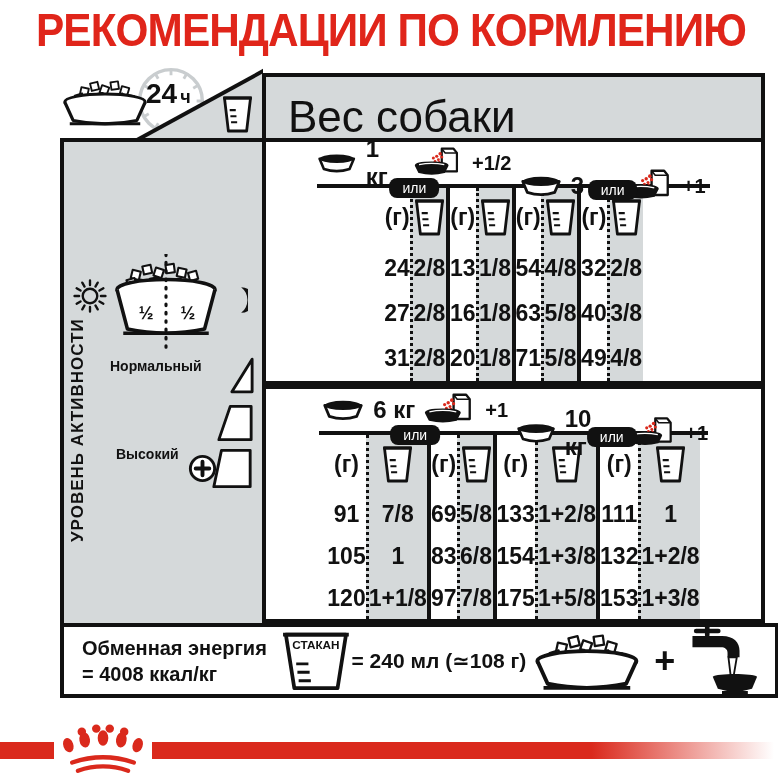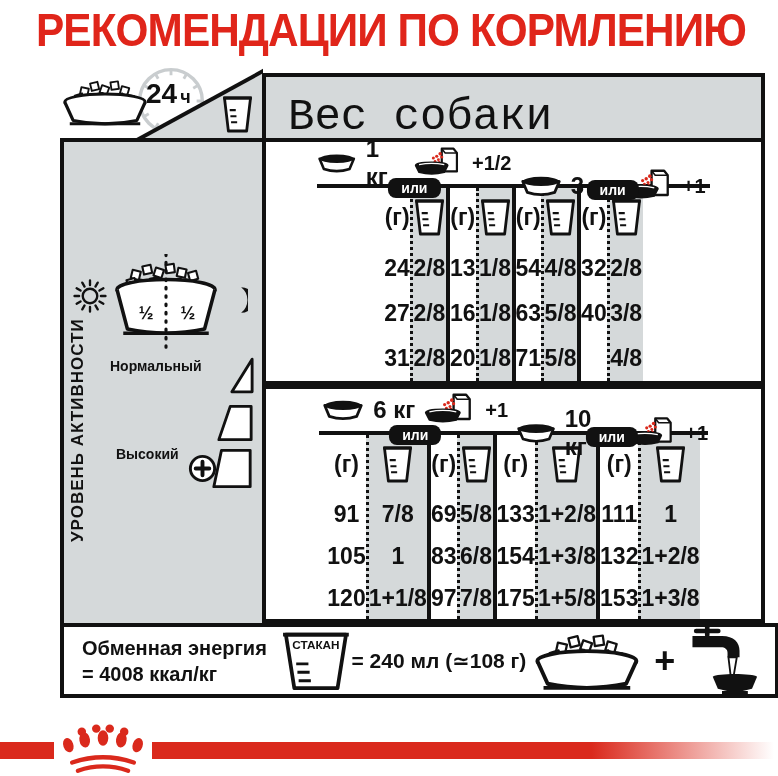--- a/index.html
+++ b/index.html
@@ -16,42 +16,42 @@
   .clock-text{position:absolute;left:146px;top:78px;display:flex;align-items:baseline;font-weight:bold;}
   .clock-text .v{font-size:28px;}
   .clock-text .u{font-size:18px;margin-left:3px;}
   .bowl24{position:absolute;left:57px;top:76px;}
   .diag-svg{position:absolute;left:60px;top:67px;}
   .cup-top{position:absolute;left:221px;top:94px;}
 
   
   .weight-header{position:absolute;left:262px;top:73px;width:503px;height:83px;box-sizing:border-box;
     background:#d5d9da;border-top:4px solid #111;border-right:4px solid #111;border-left:4px solid #111;
-    display:flex;align-items:center;padding-left:22px;font-size:44px;font-family:Liberation Mono, monospace;}
+    display:flex;align-items:center;padding-left:22px;font-size:44px;font-family:Liberation Sans, sans-serif;}
 
   
   .left-panel{position:absolute;left:60px;top:138px;width:202px;height:485px;box-sizing:border-box;
     background:#d5d9da;border-left:4px solid #111;border-top:4px solid #111;}
   .vlabel{position:absolute;left:4px;top:158px;height:242px;writing-mode:vertical-rl;
     transform:rotate(180deg);font-size:17px;font-weight:bold;letter-spacing:1px;
     display:flex;align-items:center;white-space:nowrap;}
   .lvl-label{position:absolute;font-size:14px;font-weight:bold;white-space:nowrap;}
 
   
   .half{position:absolute;left:262px;width:503px;box-sizing:border-box;border:4px solid #111;
     background:#fff;display:flex;flex-direction:column;align-items:center;}
   .half1{top:138px;height:247px;}
   .half2{top:385px;height:238px;}
   .gh-row{display:flex;height:46px;box-sizing:border-box;border-bottom:4px solid #111;}
   .group-header{flex:1;position:relative;display:flex;align-items:center;justify-content:center;gap:9px;background:#fff;}
   .group-header + .group-header{border-left:4px solid #111;margin-top:44px;}
   .gh-weight{font-size:24px;font-weight:bold;}
   .gh-plus{font-size:20px;font-weight:bold;}
   .or-tab{position:absolute;bottom:-14px;left:50%;transform:translateX(-50%);background:#111;color:#fff;
-    font-size:14px;font-weight:bold;padding:3px 13px;border-radius:8px;z-index:6;line-height:1;}
+    font-size:14px;font-weight:normal;padding:3px 13px;border-radius:8px;z-index:6;line-height:1;}
   .grids{flex:1;display:flex;}
   .subtable{flex:1;display:flex;}
   .subtable + .subtable{border-left:4px solid #111;}
   .col{flex:1;display:grid;grid-template-rows:58px 1fr 1fr 1fr;}
   .cupcol{background:#d5d9da;border-left:3px dotted #111;}
   .cell{display:flex;align-items:center;justify-content:center;font-size:23px;font-weight:bold;}
 
   
   .footer-band{position:absolute;left:60px;top:623px;width:719px;height:75px;box-sizing:border-box;
     border:4px solid #111;background:#fff;display:flex;align-items:center;padding:0 10px 0 18px;}
@@ -279,20 +279,21 @@
           <div class="cell">4/8</div>
           <div class="cell">5/8</div>
           <div class="cell">5/8</div>
         </div>
       </div>
       <div class="subtable">
         <div class="col">
           <div class="cell">(г)</div>
           <div class="cell">32</div>
           <div class="cell">40</div>
+          <div class="cell">49</div>
         </div>
         <div class="col cupcol">
           <div class="cell">
               <svg width="33" height="41" viewBox="0 0 38 46">
                 <use href="#def-cup"></use>
               </svg>
             </div>
           <div class="cell">2/8</div>
           <div class="cell">3/8</div>
           <div class="cell">4/8</div>

